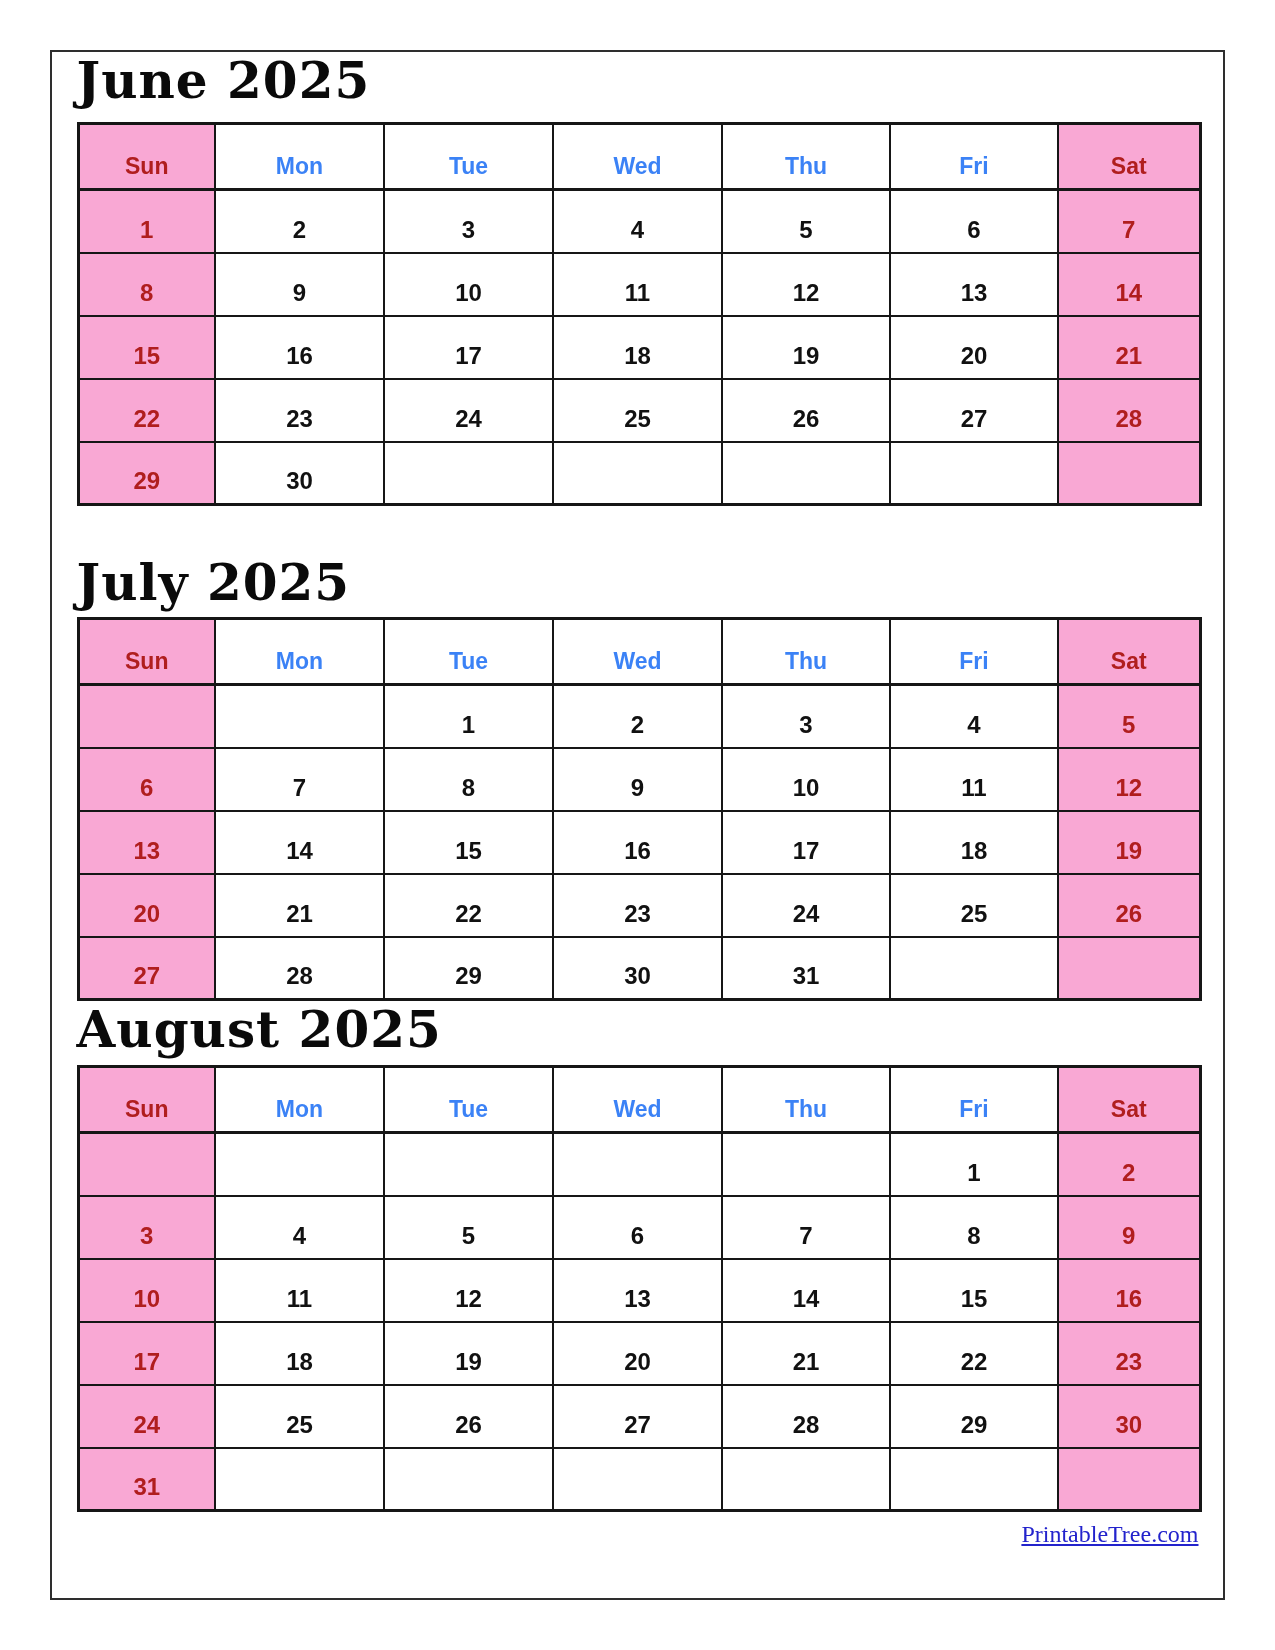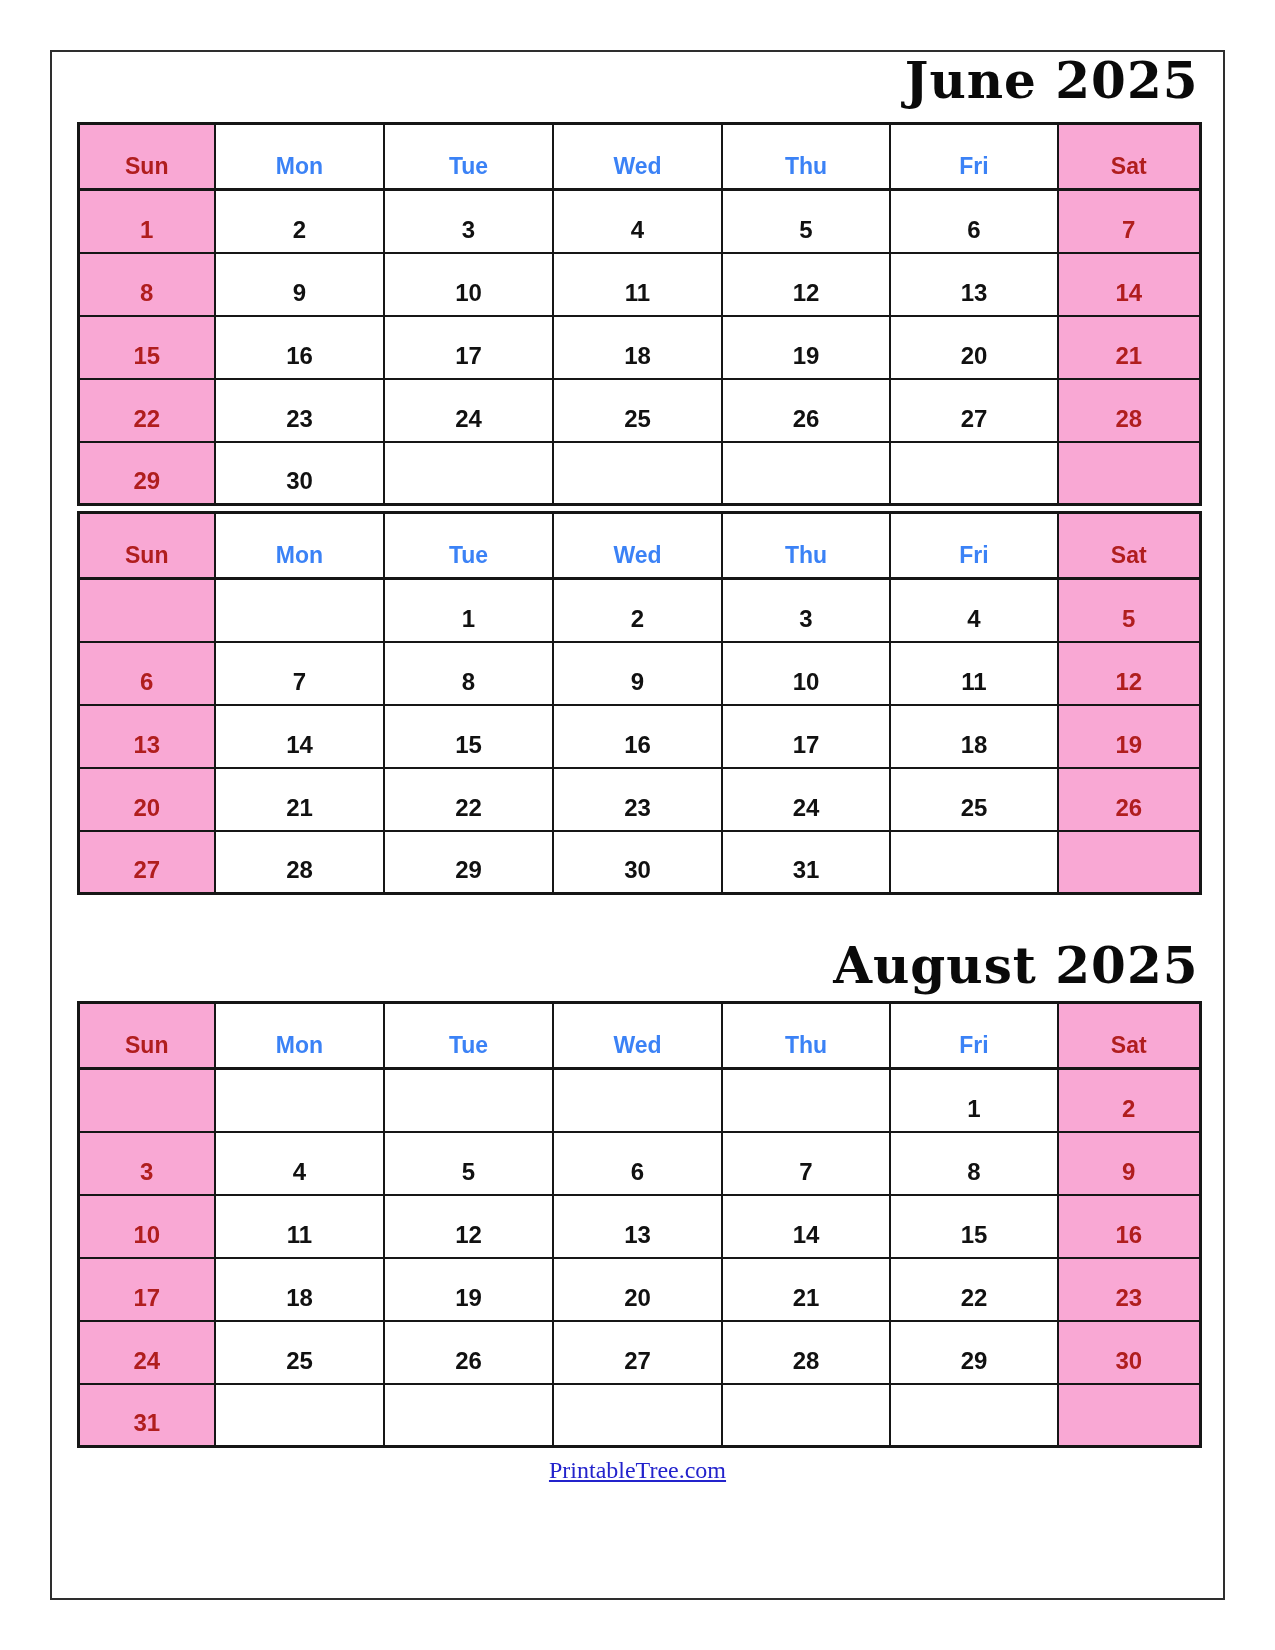--- a/index.html
+++ b/index.html
@@ -23,33 +23,33 @@
     height: 1550px;
     border: 2px solid #2e2e2e;
     box-sizing: border-box;
   }
   .content {
     width: 1122px;
     margin: 0 auto;
   }
   .month-title {
     margin: 0;
-    text-align: right;
+    text-align: left;
     font-family: "DejaVu Serif", serif;
     font-weight: 800;
     font-size: 50px;
     line-height: 58px;
     letter-spacing: 1px;
     color: #0a0a0a;
   }
   section.m0 .month-title { margin-top: 0px; }
   section.m0 table { margin-top: 12px; }
   section.m1 .month-title { margin-top: 48px; }
   section.m1 table { margin-top: 5px; }
-  section.m2 .month-title { margin-top: 42px; }
+  section.m2 .month-title { }
   section.m2 table { margin-top: 6px; }
 
   table.calendar {
     border-collapse: collapse;
     table-layout: fixed;
     width: 1122px;
     border: 3px solid #161616;
   }
   table.calendar th, table.calendar td {
     border: 2px solid #161616;
@@ -71,21 +71,21 @@
     font-size: 24px;
     font-weight: bold;
     color: #111111;
   }
   table.calendar .weekend {
     background: #f9a8d4;
     color: #b01e1e;
   }
   .footer {
     margin-top: 9px;
-    text-align: center;
+    text-align: right;
   }
   .footer a {
     font-family: "Liberation Serif", serif;
     font-size: 24px;
     line-height: 26px;
     color: #2323cc;
     text-decoration: underline;
   }
 </style>
 </head>
@@ -162,20 +162,21 @@
                 <td></td>
                 <td></td>
                 <td></td>
                 <td class="weekend"></td>
               </tr>
             </tbody>
           </table>
       </section>
 
       <section class="m1">
+        <h1 class="month-title">July 2025</h1>
         <table class="calendar">
             <colgroup>
               <col style="width: 137px;">
               <col style="width: 169px;">
               <col style="width: 169px;">
               <col style="width: 169px;">
               <col style="width: 168px;">
               <col style="width: 168px;">
               <col style="width: 142px;">
             </colgroup>

